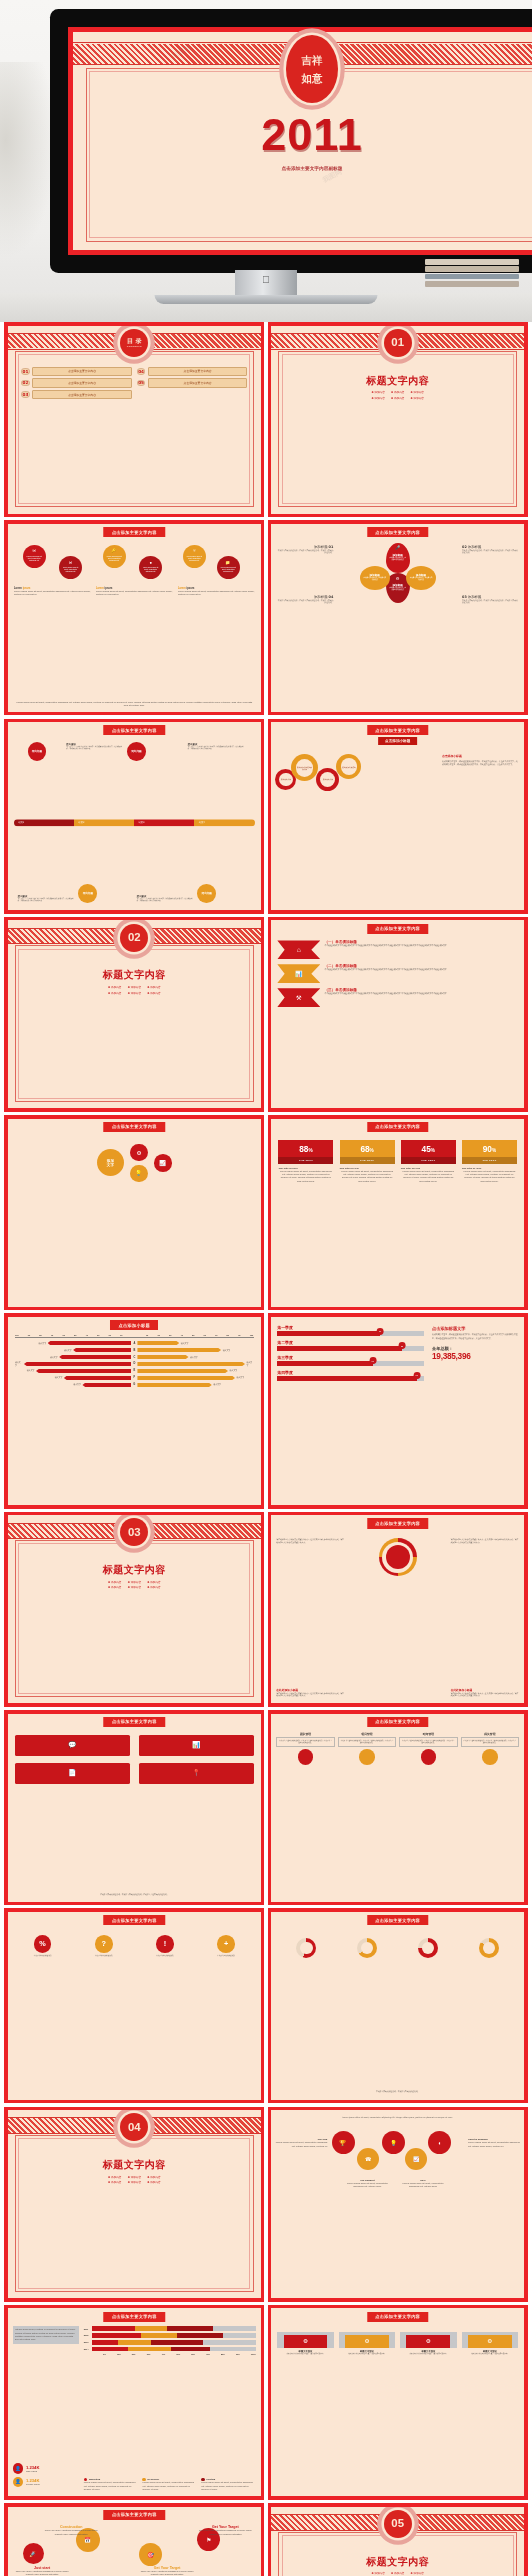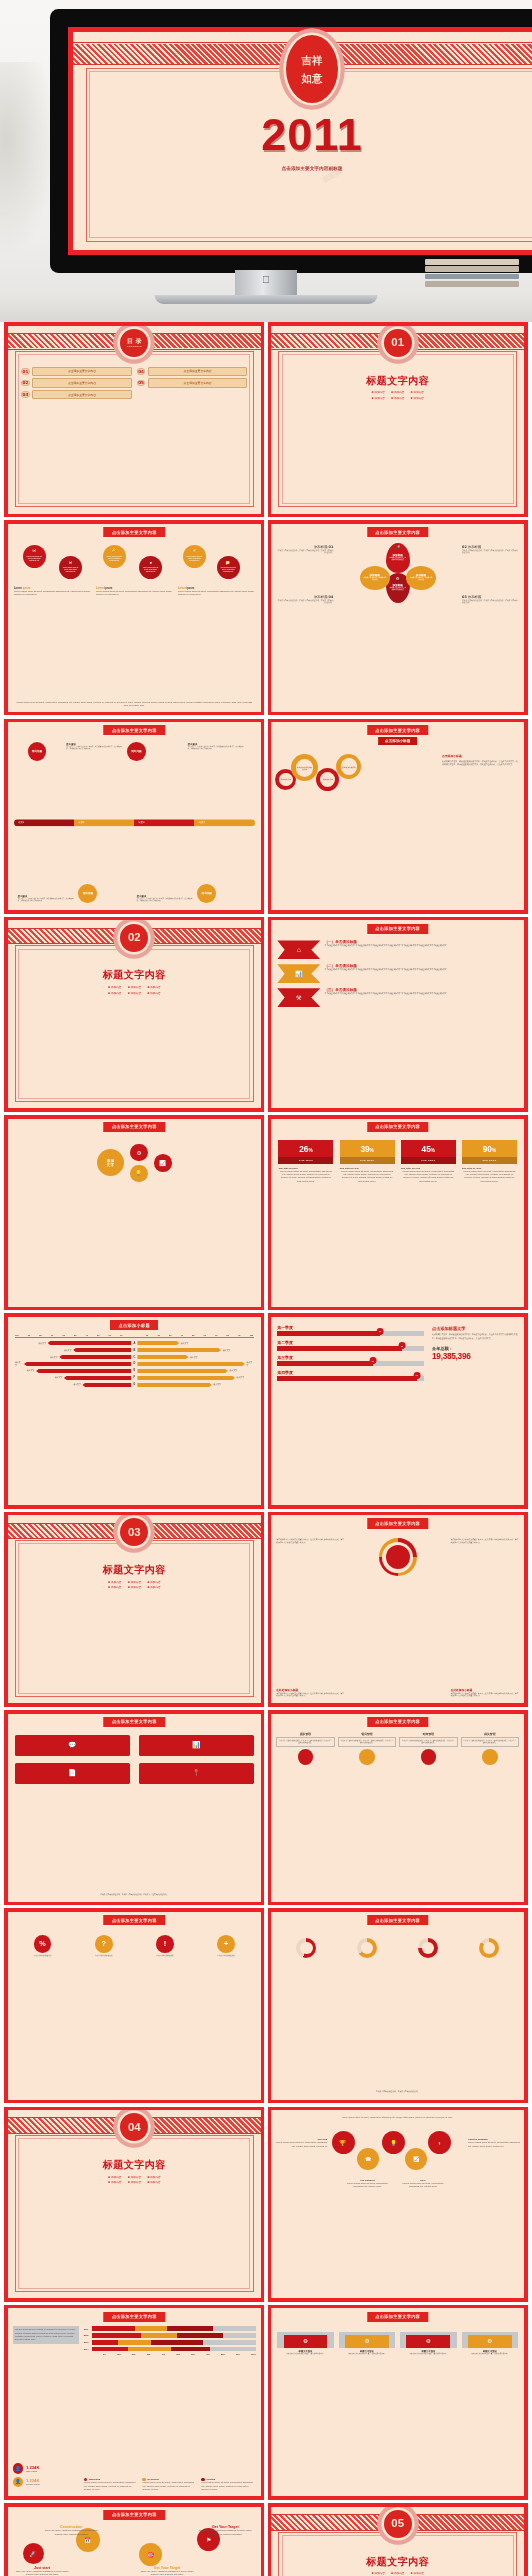--- a/index.html
+++ b/index.html
@@ -388,27 +388,27 @@
       <div style="width:17.7px;height:17.7px;border-radius:50%;background:#c8151a;color:#fff;display:flex;align-items:center;justify-content:center;font-size:5.7px;">📈</div>
     </div>
    </div>
   </div>
 
   <div class="slide">
    <div class="slide-inner">
     <div class="hdr-band cn">点击添加主要文字内容</div>
     <div style="position:absolute;left:7.3px;right:7.3px;top:21px;display:grid;grid-template-columns:repeat(4,1fr);gap:6.2px;">
       <div>
-        <div style="background:#c8151a;color:#fff;text-align:center;padding:4.7px 0 2.1px;font-size:8.3px;font-weight:bold;"><span>26</span><span style="font-size:4.7px;">%</span></div>
+        <div style="background:#c8151a;color:#fff;text-align:center;padding:4.7px 0 2.1px;font-size:8.3px;font-weight:bold;"><span>88</span><span style="font-size:4.7px;">%</span></div>
         <div style="background:#9e1113;color:#fff;text-align:center;font-size:2.4px;font-weight:bold;padding:2.1px 0;letter-spacing:0.3px;">THE TEXT</div>
         <div style="font-size:2.5px;font-weight:bold;margin-top:3.1px;" class="dark">The Title In Here</div>
         <div class="lorem" style="text-align:center;">Lorem ipsum dolor sit amet, consectetur adipiscing elit. Integer dolor quam, pretium eu placerat eu semper et nunc. Nullam ut turpis dictum luctus mi quis luctus lorem.</div>
       </div>
       <div>
-        <div style="background:#e79a22;color:#fff;text-align:center;padding:4.7px 0 2.1px;font-size:8.3px;font-weight:bold;"><span>39</span><span style="font-size:4.7px;">%</span></div>
+        <div style="background:#e79a22;color:#fff;text-align:center;padding:4.7px 0 2.1px;font-size:8.3px;font-weight:bold;"><span>68</span><span style="font-size:4.7px;">%</span></div>
         <div style="background:#b9781a;color:#fff;text-align:center;font-size:2.4px;font-weight:bold;padding:2.1px 0;letter-spacing:0.3px;">THE TEXT</div>
         <div style="font-size:2.5px;font-weight:bold;margin-top:3.1px;" class="dark">The Title In Here</div>
         <div class="lorem" style="text-align:center;">Lorem ipsum dolor sit amet, consectetur adipiscing elit. Integer dolor quam, pretium eu placerat eu semper et nunc. Nullam ut turpis dictum luctus mi quis luctus lorem.</div>
       </div>
       <div>
         <div style="background:#c8151a;color:#fff;text-align:center;padding:4.7px 0 2.1px;font-size:8.3px;font-weight:bold;"><span>45</span><span style="font-size:4.7px;">%</span></div>
         <div style="background:#9e1113;color:#fff;text-align:center;font-size:2.4px;font-weight:bold;padding:2.1px 0;letter-spacing:0.3px;">THE TEXT</div>
         <div style="font-size:2.5px;font-weight:bold;margin-top:3.1px;" class="dark">The Title In Here</div>
         <div class="lorem" style="text-align:center;">Lorem ipsum dolor sit amet, consectetur adipiscing elit. Integer dolor quam, pretium eu placerat eu semper et nunc. Nullam ut turpis dictum luctus mi quis luctus lorem.</div>
       </div>

